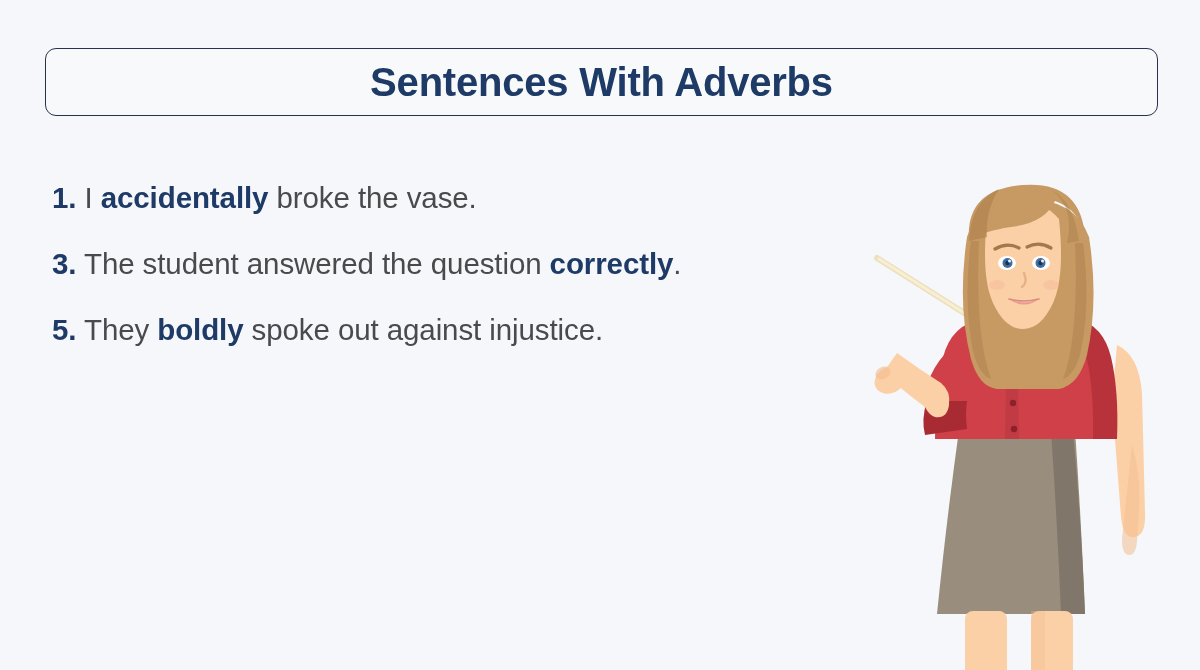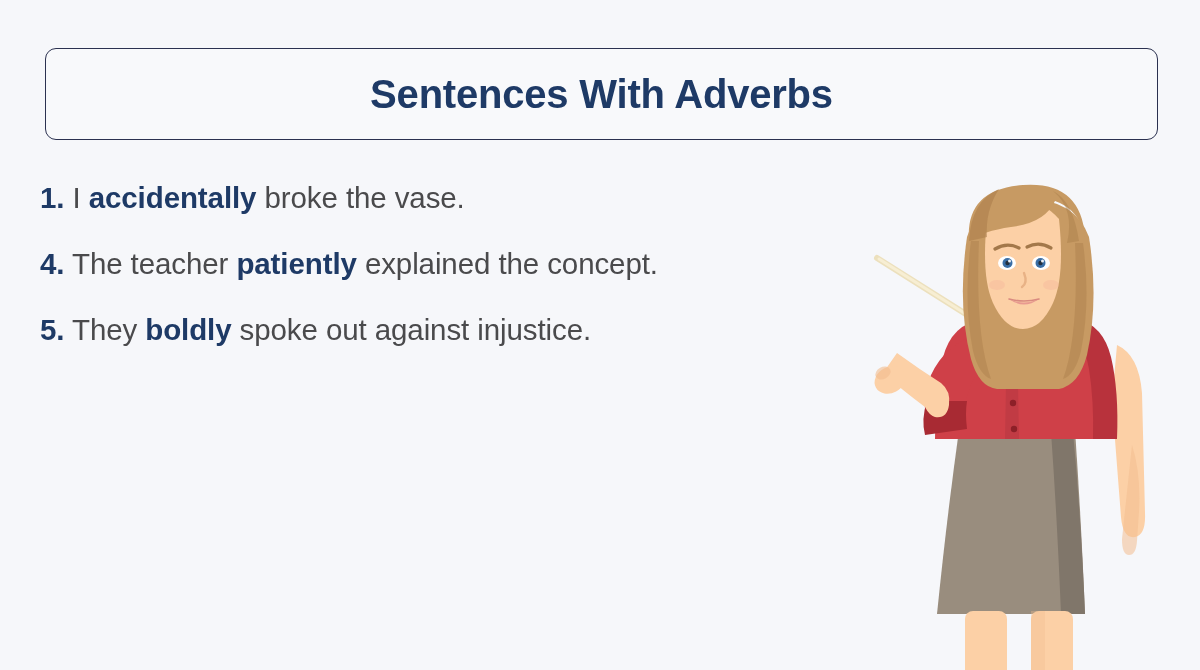--- a/index.html
+++ b/index.html
@@ -22,42 +22,42 @@
     height: 670px;
     box-sizing: border-box;
   }
 
   
   .title-box {
     position: absolute;
     left: 45px;
     top: 48px;
     width: 1113px;
-    height: 92px;
+    height: 68px;
     border: 1.6px solid #2b3150;
     border-radius: 11px;
     background: #f8f9fb;
     display: flex;
     align-items: center;
     justify-content: center;
     box-sizing: border-box;
   }
   .title-text {
     font-size: 40px;
     font-weight: bold;
     color: #1e3a66;
     letter-spacing: -0.2px;
     font-family: "Liberation Sans", sans-serif;
     white-space: nowrap;
   }
 
   
   .list {
     position: absolute;
-    left: 40px;
+    left: 52px;
     top: 180px;
     width: 880px;
   }
   .item {
     font-size: 29.5px;
     line-height: 1.22;
     color: #4a4a4c;
     margin-bottom: 30px;
     letter-spacing: -0.1px;
   }
@@ -91,24 +91,24 @@
     <div class="title-text">Sentences With Adverbs</div>
   </div>
 
   <div class="list">
 
     <div class="item">
       <span class="num">1.</span><span class="txt"> I </span><span class="adv">accidentally</span><span class="txt"> broke the vase.</span>
     </div>
 
 
+    <div class="item">
+      <span class="num">3.</span><span class="txt"> The student answered the question </span><span class="adv">correctly</span><span class="txt">.</span>
+    </div>
 
-    <div class="item">
-      <span class="num">4.</span><span class="txt"> The teacher </span><span class="adv">patiently</span><span class="txt"> explained the concept.</span>
-    </div>
 
     <div class="item">
       <span class="num">5.</span><span class="txt"> They </span><span class="adv">boldly</span><span class="txt"> spoke out against injustice.</span>
     </div>
 
   </div>
 
   <div class="teacher">
     <svg width="345" height="525" viewBox="0 0 345 525" xmlns="http://www.w3.org/2000/svg">
 

